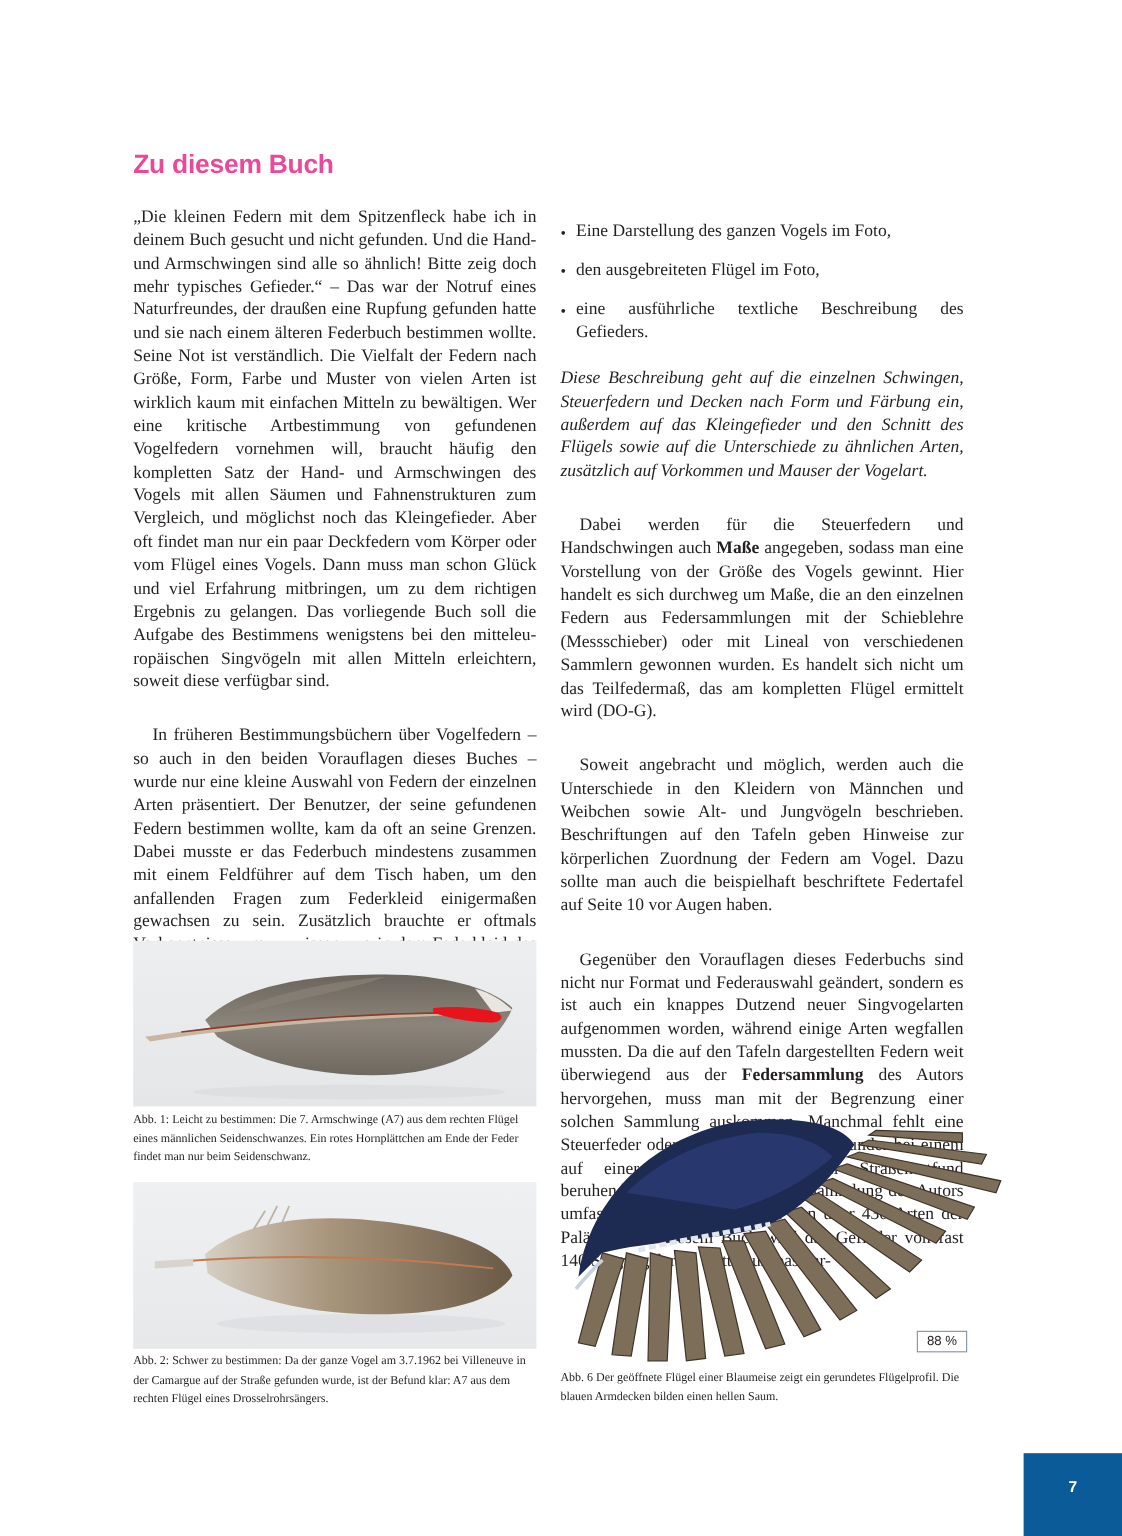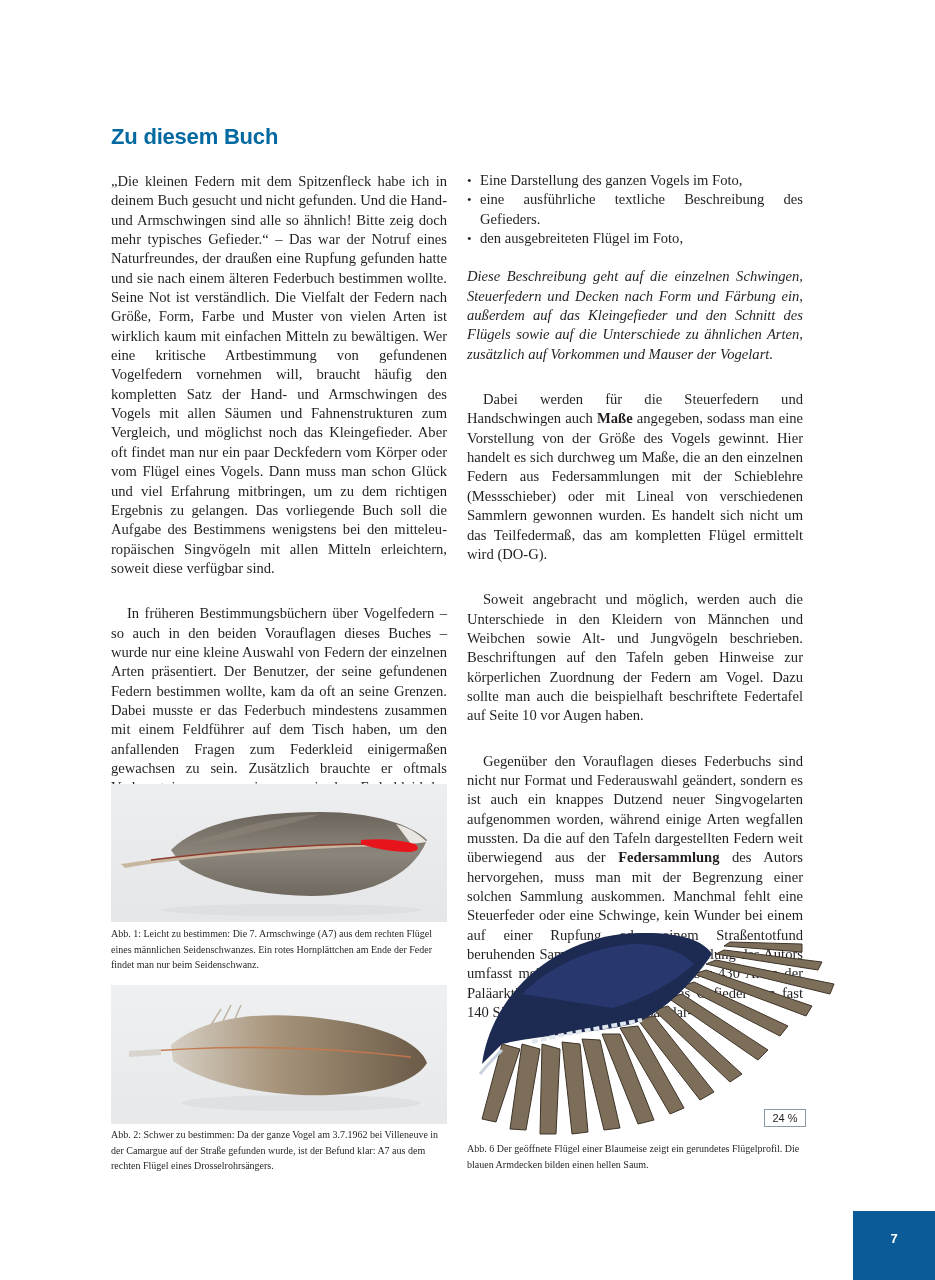--- a/index.html
+++ b/index.html
@@ -1,29 +1,29 @@
 <!DOCTYPE html>
 <html><head>
 <meta charset="utf-8">
 <style>
   html, body { margin:0; padding:0; background:#ffffff; }
   body { width:935px; height:1280px; position:relative; overflow:hidden;
          font-family:"Liberation Serif","DejaVu Serif",serif; color:#231f20; }
   .title { position:absolute; left:111px; top:124px; margin:0;
            font-family:"Liberation Sans","DejaVu Sans",sans-serif; font-weight:bold;
-           font-size:22px; letter-spacing:-0.2px; color:#0369a1;text-align:right; }
+           font-size:22px; letter-spacing:-0.2px; color:#ec4899;text-align:right; }
   .col { position:absolute; width:336px; font-size:14.6px; line-height:19.35px;
          text-align:justify; hyphens:manual; }
   .col-left { left:111px; top:172px; }
   .col-right { left:467px; top:171px; }
   .col p { margin:0; }
   .col p.indent { text-indent:16px;margin-top:26px; }
   .col p.gap { margin-top:19px;font-style:italic; }
   ul.bullets { list-style:none; margin:0; padding:0; }
-  ul.bullets li { position:relative; padding-left:13px; }
+  ul.bullets li { position:relative; padding-left:13px;margin-top:13px; }
   ul.bullets li::before { content:"\2022"; position:absolute; left:0; top:0; font-size:13px; }
   b { font-weight:bold; }
 
   .photo { position:absolute; overflow:hidden; }
   .photo1 { left:111px; top:784px; width:336px; height:138px; background:linear-gradient(180deg,#eceef0 0%,#e4e6e8 100%); }
   .photo2 { left:111px; top:985px; width:336px; height:139px; background:linear-gradient(180deg,#eef0f2 0%,#e6e8ea 100%); }
   .photo svg { display:block; }
 
   .caption { position:absolute; font-size:10px; line-height:15.5px; color:#231f20; }
   .cap1 { left:111px; top:926px; width:340px; }
@@ -46,22 +46,22 @@
 
 <div class="col col-left">
   <p>„Die kleinen Federn mit dem Spitzenfleck habe ich in dei­nem Buch gesucht und nicht gefunden. Und die Hand- und Armschwingen sind alle so ähnlich! Bitte zeig doch mehr typisches Gefieder.“ – Das war der Notruf eines Natur­freundes, der draußen eine Rupfung gefunden hatte und sie nach einem älteren Federbuch bestimmen wollte. Seine Not ist verständlich. Die Vielfalt der Federn nach Größe, Form, Farbe und Muster von vielen Arten ist wirklich kaum mit einfachen Mitteln zu bewältigen. Wer eine kritische Artbestimmung von gefundenen Vogelfedern vornehmen will, braucht häufig den kompletten Satz der Hand- und Armschwingen des Vogels mit allen Säumen und Fahnen­strukturen zum Vergleich, und möglichst noch das Klein­gefieder. Aber oft findet man nur ein paar Deckfedern vom Körper oder vom Flügel eines Vogels. Dann muss man schon Glück und viel Erfahrung mitbringen, um zu dem richtigen Ergebnis zu gelangen. Das vorliegende Buch soll die Aufgabe des Bestimmens wenigstens bei den mitteleu­ropäischen Singvögeln mit allen Mitteln erleichtern, soweit diese verfügbar sind.</p>
   <p class="indent">In früheren Bestimmungsbüchern über Vogelfedern – so auch in den beiden Vorauflagen dieses Buches – wurde nur eine kleine Auswahl von Federn der einzelnen Arten präsentiert. Der Benutzer, der seine gefundenen Federn bestimmen wollte, kam da oft an seine Grenzen. Dabei musste er das Federbuch mindestens zusammen mit einem Feldführer auf dem Tisch haben, um den anfallen­den Fragen zum Federkleid einigermaßen gewachsen zu sein. Zusätzlich brauchte er oftmals Vorkenntnisse, um zu wissen, wo in dem Federkleid des Vogels die gefundenen Federn ihren Platz hätten.</p>
   <p class="indent">In diesem Buch stellen wir für die Singvögel Mitteleuropas die Federn in großer Vollständigkeit und erstmals mit einer Kombination verschiedener Aspekte des Gefieders vor:</p>
 </div>
 
 <div class="col col-right">
   <ul class="bullets">
     <li>Eine Darstellung des ganzen Vogels im Foto,</li>
+    <li>den ausgebreiteten Flügel im Foto,</li>
     <li>eine ausführliche textliche Beschreibung des Gefieders.</li>
-    <li>den ausgebreiteten Flügel im Foto,</li>
   </ul>
   <p class="gap">Diese Beschreibung geht auf die einzelnen Schwingen, Steuerfedern und Decken nach Form und Färbung ein, außerdem auf das Kleingefieder und den Schnitt des Flügels sowie auf die Unterschiede zu ähnlichen Arten, zusätzlich auf Vorkommen und Mauser der Vogelart.</p>
   <p class="indent"><span>Dabei werden für die Steuerfedern und Handschwingen auch </span><b>Maße</b><span> angegeben, sodass man eine Vorstellung von der Größe des Vogels gewinnt. Hier handelt es sich durch­weg um Maße, die an den einzelnen Federn aus Feder­sammlungen mit der Schieblehre (Messschieber) oder mit Lineal von verschiedenen Sammlern gewonnen wurden. Es handelt sich nicht um das Teilfedermaß, das am kom­pletten Flügel ermittelt wird (DO-G).</span></p>
   <p class="indent">Soweit angebracht und möglich, werden auch die Unter­schiede in den Kleidern von Männchen und Weibchen sowie Alt- und Jungvögeln beschrieben. Beschriftungen auf den Tafeln geben Hinweise zur körperlichen Zuordnung der Federn am Vogel. Dazu sollte man auch die beispielhaft beschriftete Federtafel auf Seite 10 vor Augen haben.</p>
   <p class="indent"><span>Gegenüber den Vorauflagen dieses Federbuchs sind nicht nur Format und Federauswahl geändert, sondern es ist auch ein knappes Dutzend neuer Singvogelarten aufge­nommen worden, während einige Arten wegfallen muss­ten. Da die auf den Tafeln dargestellten Federn weit über­wiegend aus der </span><b>Federsammlung</b><span> des Autors hervorgehen, muss man mit der Begrenzung einer solchen Sammlung auskommen. Manchmal fehlt eine Steuerfeder oder eine Schwinge, kein Wunder bei einem auf einer Rupfung oder einem Straßentotfund beruhenden Sammlungsstück. Die Sammlung des Autors umfasst mehr als 4000 Belege von über 430 Arten der Paläarktis. In diesem Buch wird das Gefieder von fast 140 Singvogelarten Mitteleuropas dar-</span></p>
 </div>
 
 <div class="photo photo1">
   <svg width="336" height="138" viewBox="0 0 336 138">
     <defs>
@@ -129,18 +129,18 @@
       <path d="M244,40 L368,70 L372,60 L254,36 Z"></path>
       <path d="M254,30 L356,46 L360,38 L262,26 Z"></path>
       <path d="M262,22 L340,28 L340,20 L268,18 Z"></path>
     </g>
     <path d="M20,140 C30,70 90,18 160,10 C210,6 240,14 250,30 C230,60 200,90 170,100 C130,110 80,110 40,120 Z" fill="#1d2a52"></path>
     <path d="M60,70 C90,40 130,24 170,20 C200,20 220,28 232,40 C210,60 180,76 150,84 Z" fill="#2c3c78" opacity="0.75"></path>
     <path d="M70,118 C100,110 140,104 180,96" stroke="#dfe6ee" stroke-width="4" stroke-dasharray="6 3" fill="none"></path>
     <path d="M18,150 C26,140 34,132 40,126" stroke="#c8d2de" stroke-width="3" fill="none"></path>
   </svg>
 </div>
-<div class="scale-badge">24 %</div>
+<div class="scale-badge">88 %</div>
 <div class="caption cap3">Abb. 6 Der geöffnete Flügel einer Blaumeise zeigt ein gerundetes Flügelprofil. Die blauen Armdecken bilden einen hellen Saum.</div>
 
 <div class="page-box">
   <div class="page-num">7</div>
 </div>
 
 </body></html>

